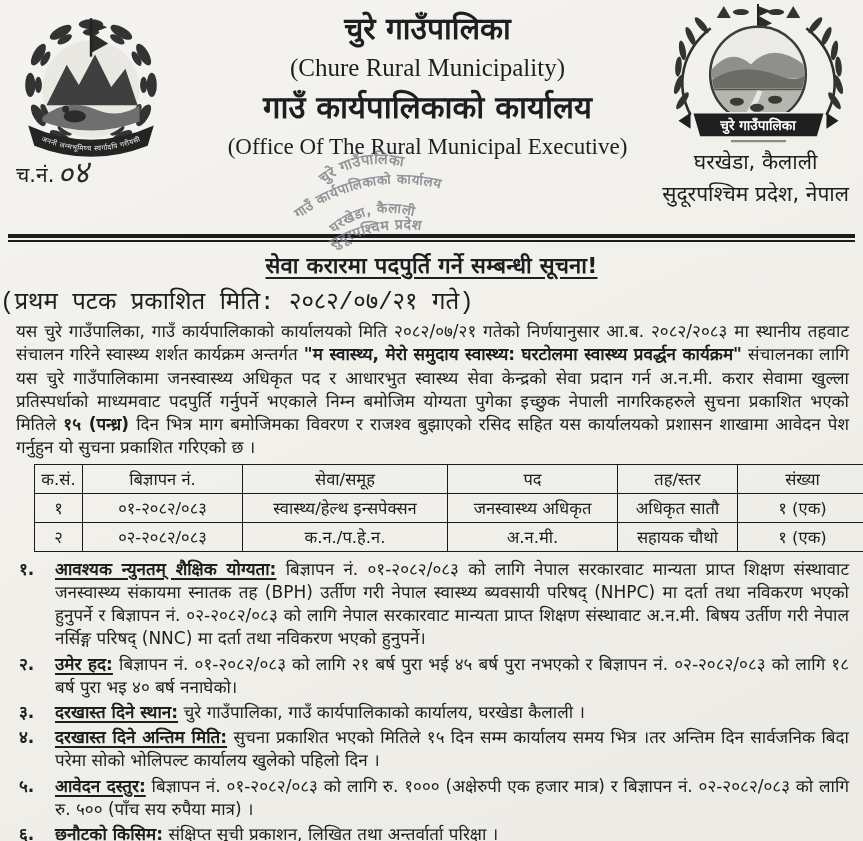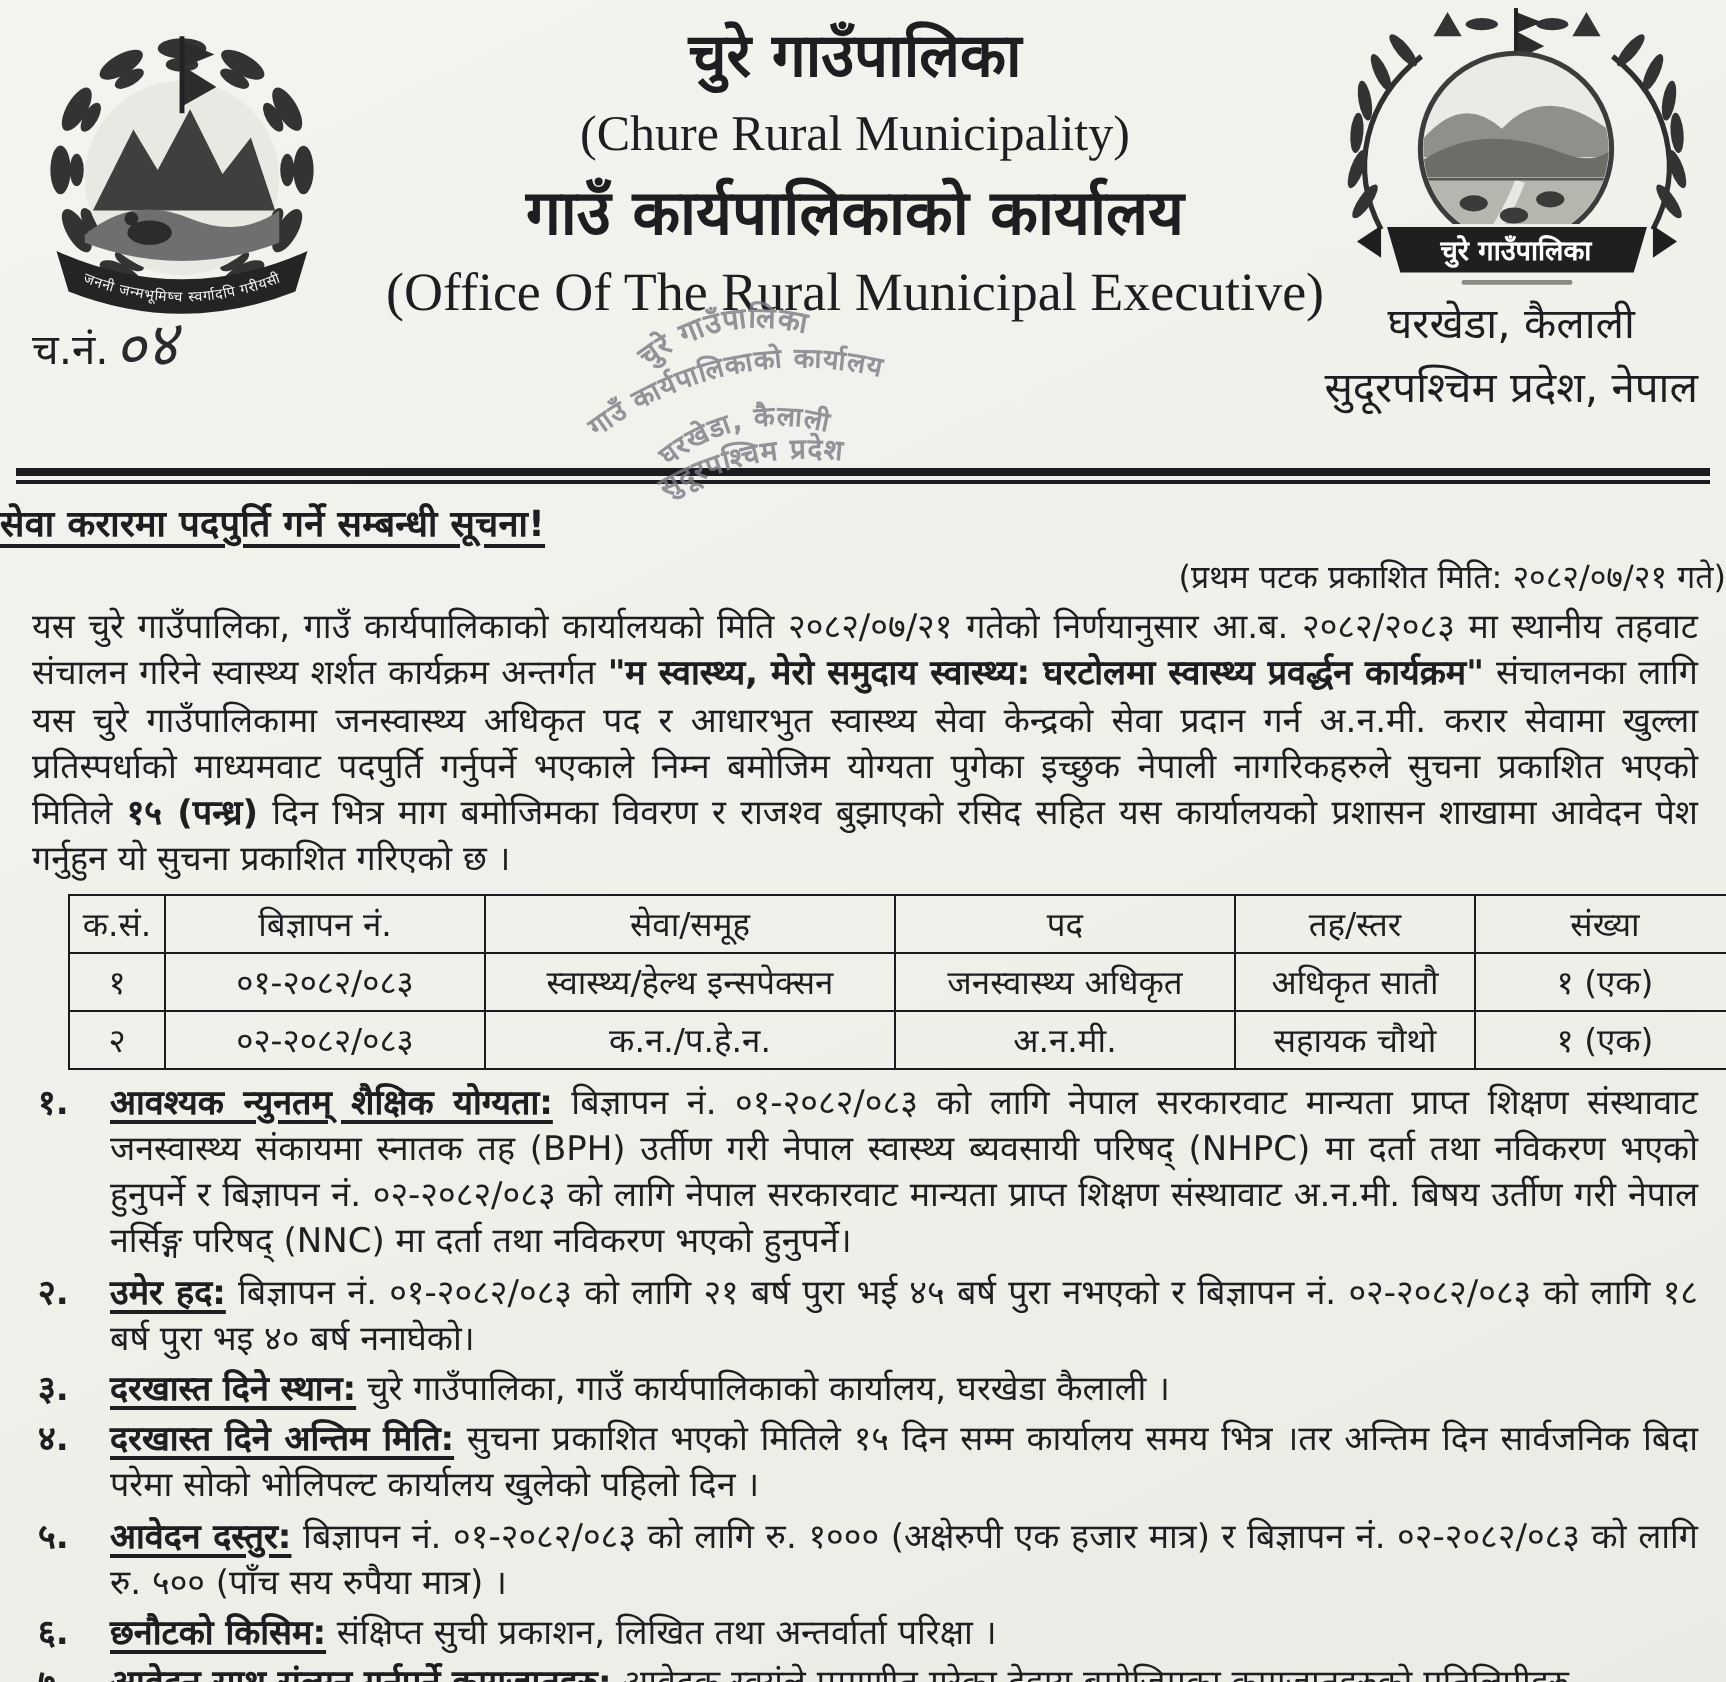--- a/index.html
+++ b/index.html
@@ -11,38 +11,38 @@
   }
   
   .header{position:relative;height:234px;}
   .logo{position:absolute;}
   .logo-left{left:10px;top:12px;}
   .logo-right{right:6px;top:0px;}
   .center-block{position:absolute;left:185px;width:485px;top:8px;text-align:center;}
   .np-title{font-size:30px;line-height:42px;font-weight:600;}
   .en-title{font-size:25px;line-height:35px;font-family:"Liberation Serif",serif;}
   .np-office{font-size:31px;line-height:45px;font-weight:600;}
-  .en-office{font-size:27px;line-height:33px;font-family:"Liberation Serif",serif;}
+  .en-office{font-size:23px;line-height:33px;font-family:"Liberation Serif",serif;}
   .ref-block{position:absolute;left:16px;top:158px;font-size:21px;line-height:35px;}
   .chn{display:flex;align-items:flex-start;justify-content:center;}
   .handwritten{
     font-family:"Liberation Serif",serif;font-size:31px;font-style:italic;font-weight:400;
     display:inline-block;transform:rotate(-7deg) translateY(-2px);margin-left:3px;color:#2a2a2e;
   }
   .addr-block{position:absolute;right:14px;top:146px;text-align:center;font-size:21px;line-height:32px;}
   .stamp{position:absolute;left:232px;top:124px;width:270px;height:135px;
     transform:rotate(-12deg);opacity:.8;pointer-events:none;}
   
   .rule{margin:0 8px;}
   .rule-thick{height:4px;background:#1c1c1e;}
   .rule-thin{height:2px;background:#1c1c1e;margin-top:2px;}
   
-  .title{font-weight:700;font-size:18px;margin-top:7px;
+  .title{text-align:center;font-weight:700;font-size:22px;margin-top:7px;
     text-decoration:underline;text-underline-offset:4px;text-decoration-thickness:2px;letter-spacing:.2px;}
-  .subtitle{text-align:right;font-size:16px;margin-top:4px;}
+  .subtitle{text-align:left;font-size:24px;margin-top:4px;font-family:Liberation Mono, monospace;}
   .body{margin:4px 14px 4px 16px;font-size:17px;line-height:23.3px;text-align:justify;}
   .b{font-weight:700;}
   
   table{border-collapse:collapse;margin:2px 15px;width:833px;table-layout:fixed;}
   table,td,th{border:1.6px solid #1b1b1d;margin-left:34px;}
   td,th{font-size:16.5px;font-weight:400;text-align:center;padding:2px 3px;height:24px;
     overflow:hidden;white-space:nowrap;}
   th{font-weight:500;}
   
   .list{margin:6px 14px 0 16px;}

